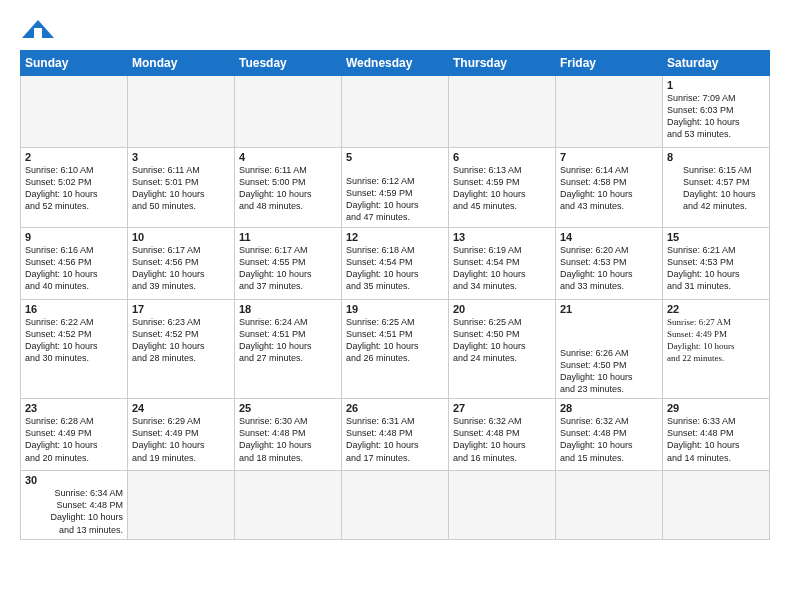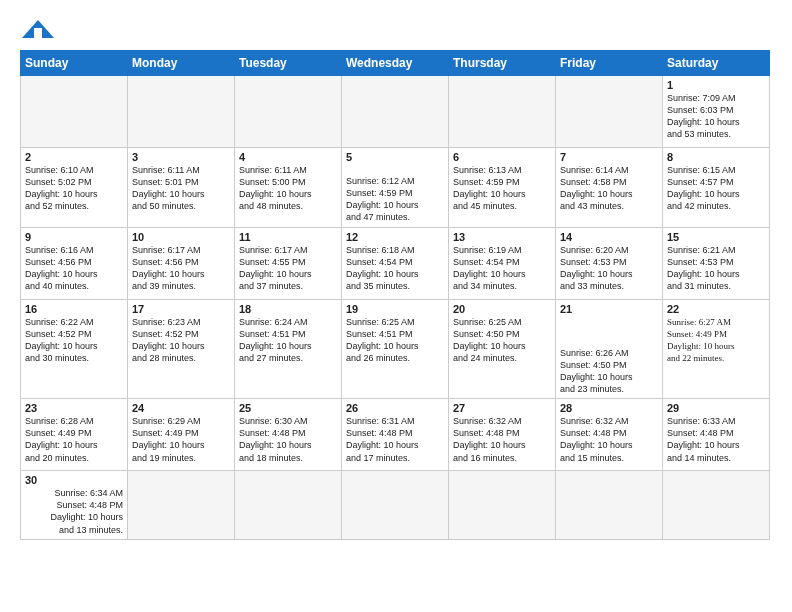--- a/index.html
+++ b/index.html
@@ -179,21 +179,21 @@
           </td>
           <td>
             <span class="day-number">7</span>
             <div class="day-info" style="white-space: pre-line;">Sunrise: 6:14 AM
 Sunset: 4:58 PM
 Daylight: 10 hours
 and 43 minutes.</div>
           </td>
           <td>
             <span class="day-number">8</span>
-            <div class="day-info" style="white-space: pre-line;">Sunrise: 6:15 AM
+            <div class="day-info" style="white-space: pre-line; margin-left: 16px;">Sunrise: 6:15 AM
 Sunset: 4:57 PM
 Daylight: 10 hours
 and 42 minutes.</div>
           </td>
         </tr>
         <tr>
           <td>
             <span class="day-number">9</span>
             <div class="day-info" style="white-space: pre-line;">Sunrise: 6:16 AM
 Sunset: 4:56 PM

